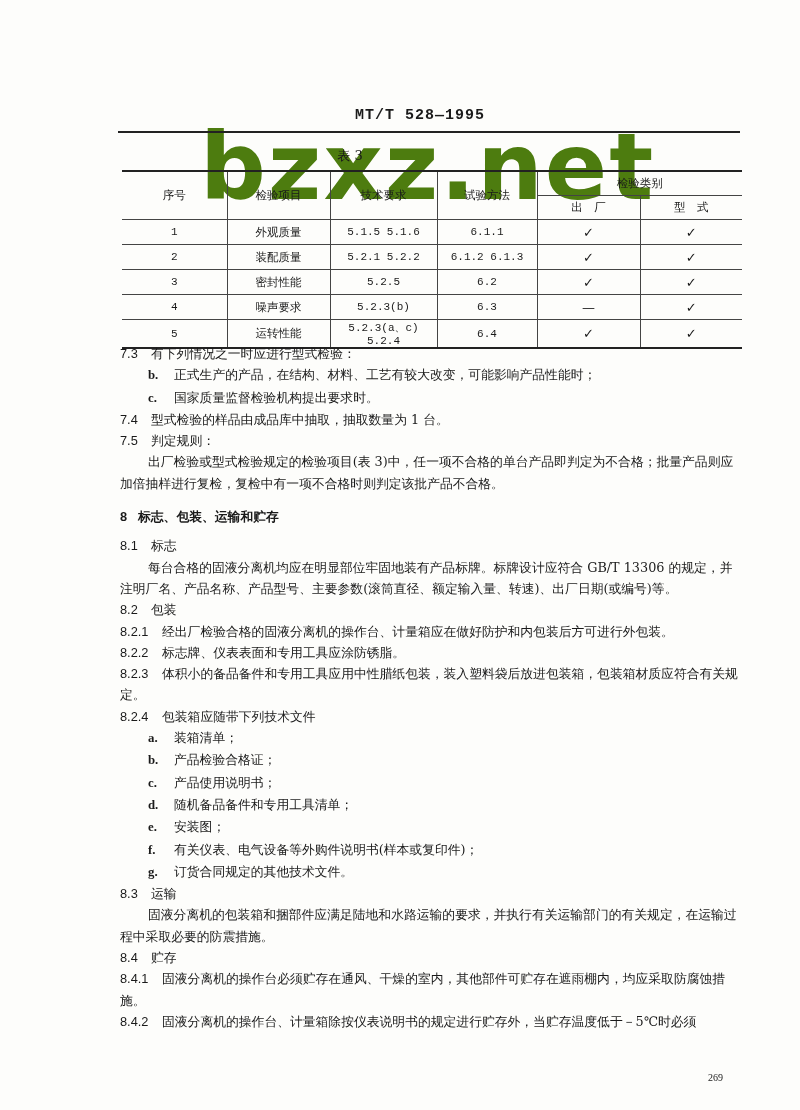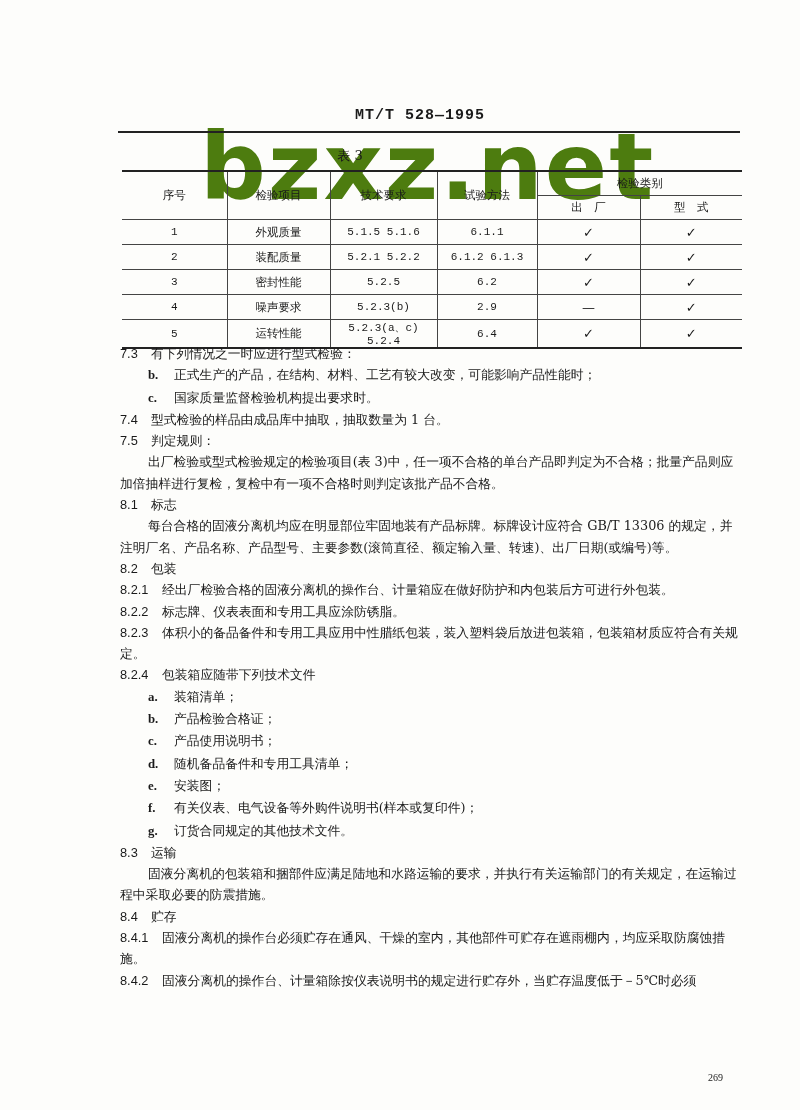--- a/index.html
+++ b/index.html
@@ -92,21 +92,21 @@
     <td>密封性能</td>
     <td class="mono">5.2.5</td>
     <td class="mono">6.2</td>
     <td class="check">✓</td>
     <td class="check">✓</td>
   </tr>
   <tr>
     <td class="mono">4</td>
     <td>噪声要求</td>
     <td class="mono">5.2.3(b)</td>
-    <td class="mono">2.9</td>
+    <td class="mono">6.3</td>
     <td class="check">—</td>
     <td class="check">✓</td>
   </tr>
   <tr>
     <td class="mono">5</td>
     <td>运转性能</td>
     <td class="mono">5.2.3(a、c)  5.2.4</td>
     <td class="mono">6.4</td>
     <td class="check">✓</td>
     <td class="check">✓</td>
@@ -116,20 +116,21 @@
 
 <div class="body-text">
   <p class="p"><span class="num">7.3</span><span>有下列情况之一时应进行型式检验：</span></p>
   <p class="p ind1"><span class="lbl">b.</span><span>正式生产的产品，在结构、材料、工艺有较大改变，可能影响产品性能时；</span></p>
   <p class="p ind1"><span class="lbl">c.</span><span>国家质量监督检验机构提出要求时。</span></p>
 
   <p class="p"><span class="num">7.4</span><span>型式检验的样品由成品库中抽取，抽取数量为 1 台。</span></p>
   <p class="p"><span class="num">7.5</span><span>判定规则：</span></p>
   <p class="p first">出厂检验或型式检验规定的检验项目(表 3)中，任一项不合格的单台产品即判定为不合格；批量产品则应加倍抽样进行复检，复检中有一项不合格时则判定该批产品不合格。</p>
 
+  <p class="p sec8" style="margin-top:12px;"><span class="num" style="min-width:12px;">8</span><span>标志、包装、运输和贮存</span></p>
 
   <p class="p"><span class="num">8.1</span><span>标志</span></p>
   <p class="p first">每台合格的固液分离机均应在明显部位牢固地装有产品标牌。标牌设计应符合 GB/T 13306 的规定，并注明厂名、产品名称、产品型号、主要参数(滚筒直径、额定输入量、转速)、出厂日期(或编号)等。</p>
 
   <p class="p"><span class="num">8.2</span><span>包装</span></p>
   <p class="p"><span class="num" style="min-width:36px;">8.2.1</span><span>经出厂检验合格的固液分离机的操作台、计量箱应在做好防护和内包装后方可进行外包装。</span></p>
   <p class="p"><span class="num" style="min-width:36px;">8.2.2</span><span>标志牌、仪表表面和专用工具应涂防锈脂。</span></p>
   <p class="p"><span class="num" style="min-width:36px;">8.2.3</span><span>体积小的备品备件和专用工具应用中性腊纸包装，装入塑料袋后放进包装箱，包装箱材质应符合有关规定。</span></p>
   <p class="p"><span class="num" style="min-width:36px;">8.2.4</span><span>包装箱应随带下列技术文件</span></p>
   <p class="p ind1"><span class="lbl">a.</span><span>装箱清单；</span></p>

